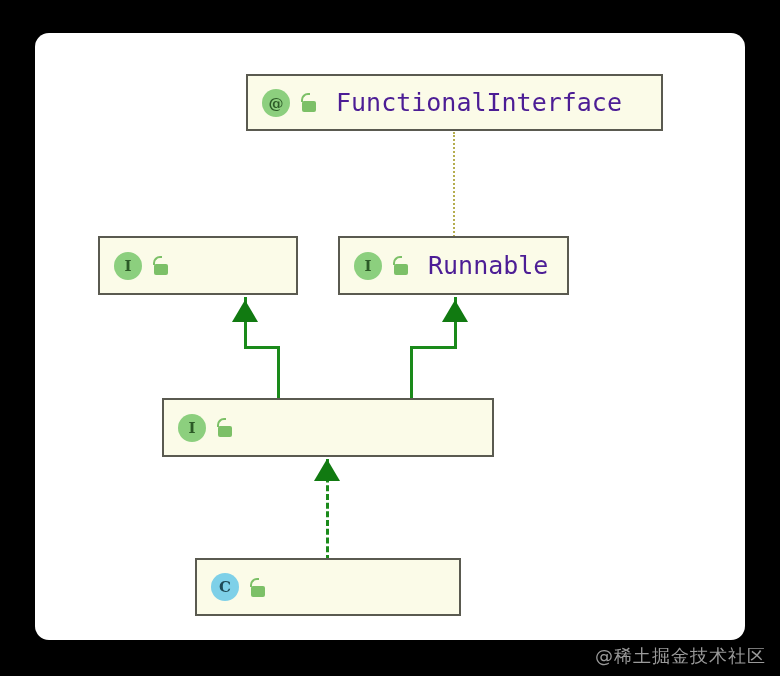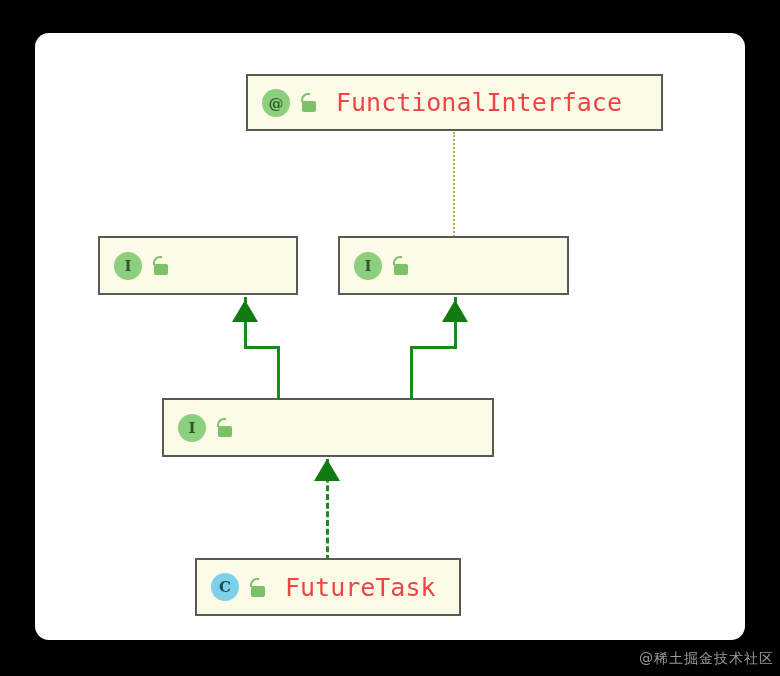--- a/index.html
+++ b/index.html
@@ -79,21 +79,21 @@
     border-bottom: none;
     border-right: none;
     border-top-left-radius: 7px;
     box-sizing: border-box;
   }
 
   .node .title {
     margin-left: 18px;
     font-family: "DejaVu Sans Mono", monospace;
     font-size: 25px;
-    color: #ef4444;
+    color: #4c1d95;
     letter-spacing: 0px;
   }
 
   
   #node-functionalinterface { left: 211px; top: 41px;  width: 417px; height: 57px; }
   #node-future              { left: 63px;  top: 203px; width: 200px; height: 59px; }
   #node-runnable            { left: 303px; top: 203px; width: 231px; height: 59px; }
   #node-runnablefuture      { left: 127px; top: 365px; width: 332px; height: 59px; }
   #node-futuretask          { left: 160px; top: 525px; width: 266px; height: 58px; }
 
@@ -141,25 +141,25 @@
   
   #edge-ft-rf     { left: 291px; top: 426px; height: 102px; }
   #arrow-rf       { left: 279px; top: 426px; }
 
   
   #edge-fi-run    { left: 418px; top: 99px; height: 105px; }
 
   
   #watermark {
     position: absolute;
-    right: 6px;
+    right: 14px;
     bottom: 8px;
     color: #9a9a9a;
     font-family: "DejaVu Sans", sans-serif;
-    font-size: 14px;
+    font-size: 18px;
     letter-spacing: 1px;
   }
 </style>
 </head>
 <body>
 
 <div id="canvas">
 
   <div class="conn-dotted-v" id="edge-fi-run"></div>
 
@@ -179,20 +179,21 @@
         <span class="body"></span>
     </span>
   </div>
 
   <div class="node" id="node-runnable">
     <span class="badge badge-interface">I</span>
     <span class="lock">
       <span class="shackle"></span>
         <span class="body"></span>
     </span>
+    <span class="title">Runnable</span>
   </div>
 
   <div class="conn conn-v" id="edge-rf-future-v1"></div>
   <div class="conn conn-h" id="edge-rf-future-h"></div>
   <div class="conn conn-v" id="edge-rf-future-v2"></div>
   <div class="arrow-up" id="arrow-future"></div>
 
   <div class="conn conn-v" id="edge-rf-run-v1"></div>
   <div class="conn conn-h" id="edge-rf-run-h"></div>
   <div class="conn conn-v" id="edge-rf-run-v2"></div>
@@ -208,18 +209,17 @@
 
   <div class="conn-dashed-v" id="edge-ft-rf"></div>
   <div class="arrow-up" id="arrow-rf"></div>
 
   <div class="node" id="node-futuretask">
     <span class="badge badge-class">C</span>
     <span class="lock">
       <span class="shackle"></span>
         <span class="body"></span>
     </span>
-    <span class="title">FutureTask</span>
   </div>
 
 </div>
 
 <div id="watermark">@稀土掘金技术社区</div>
 
 </body></html>

